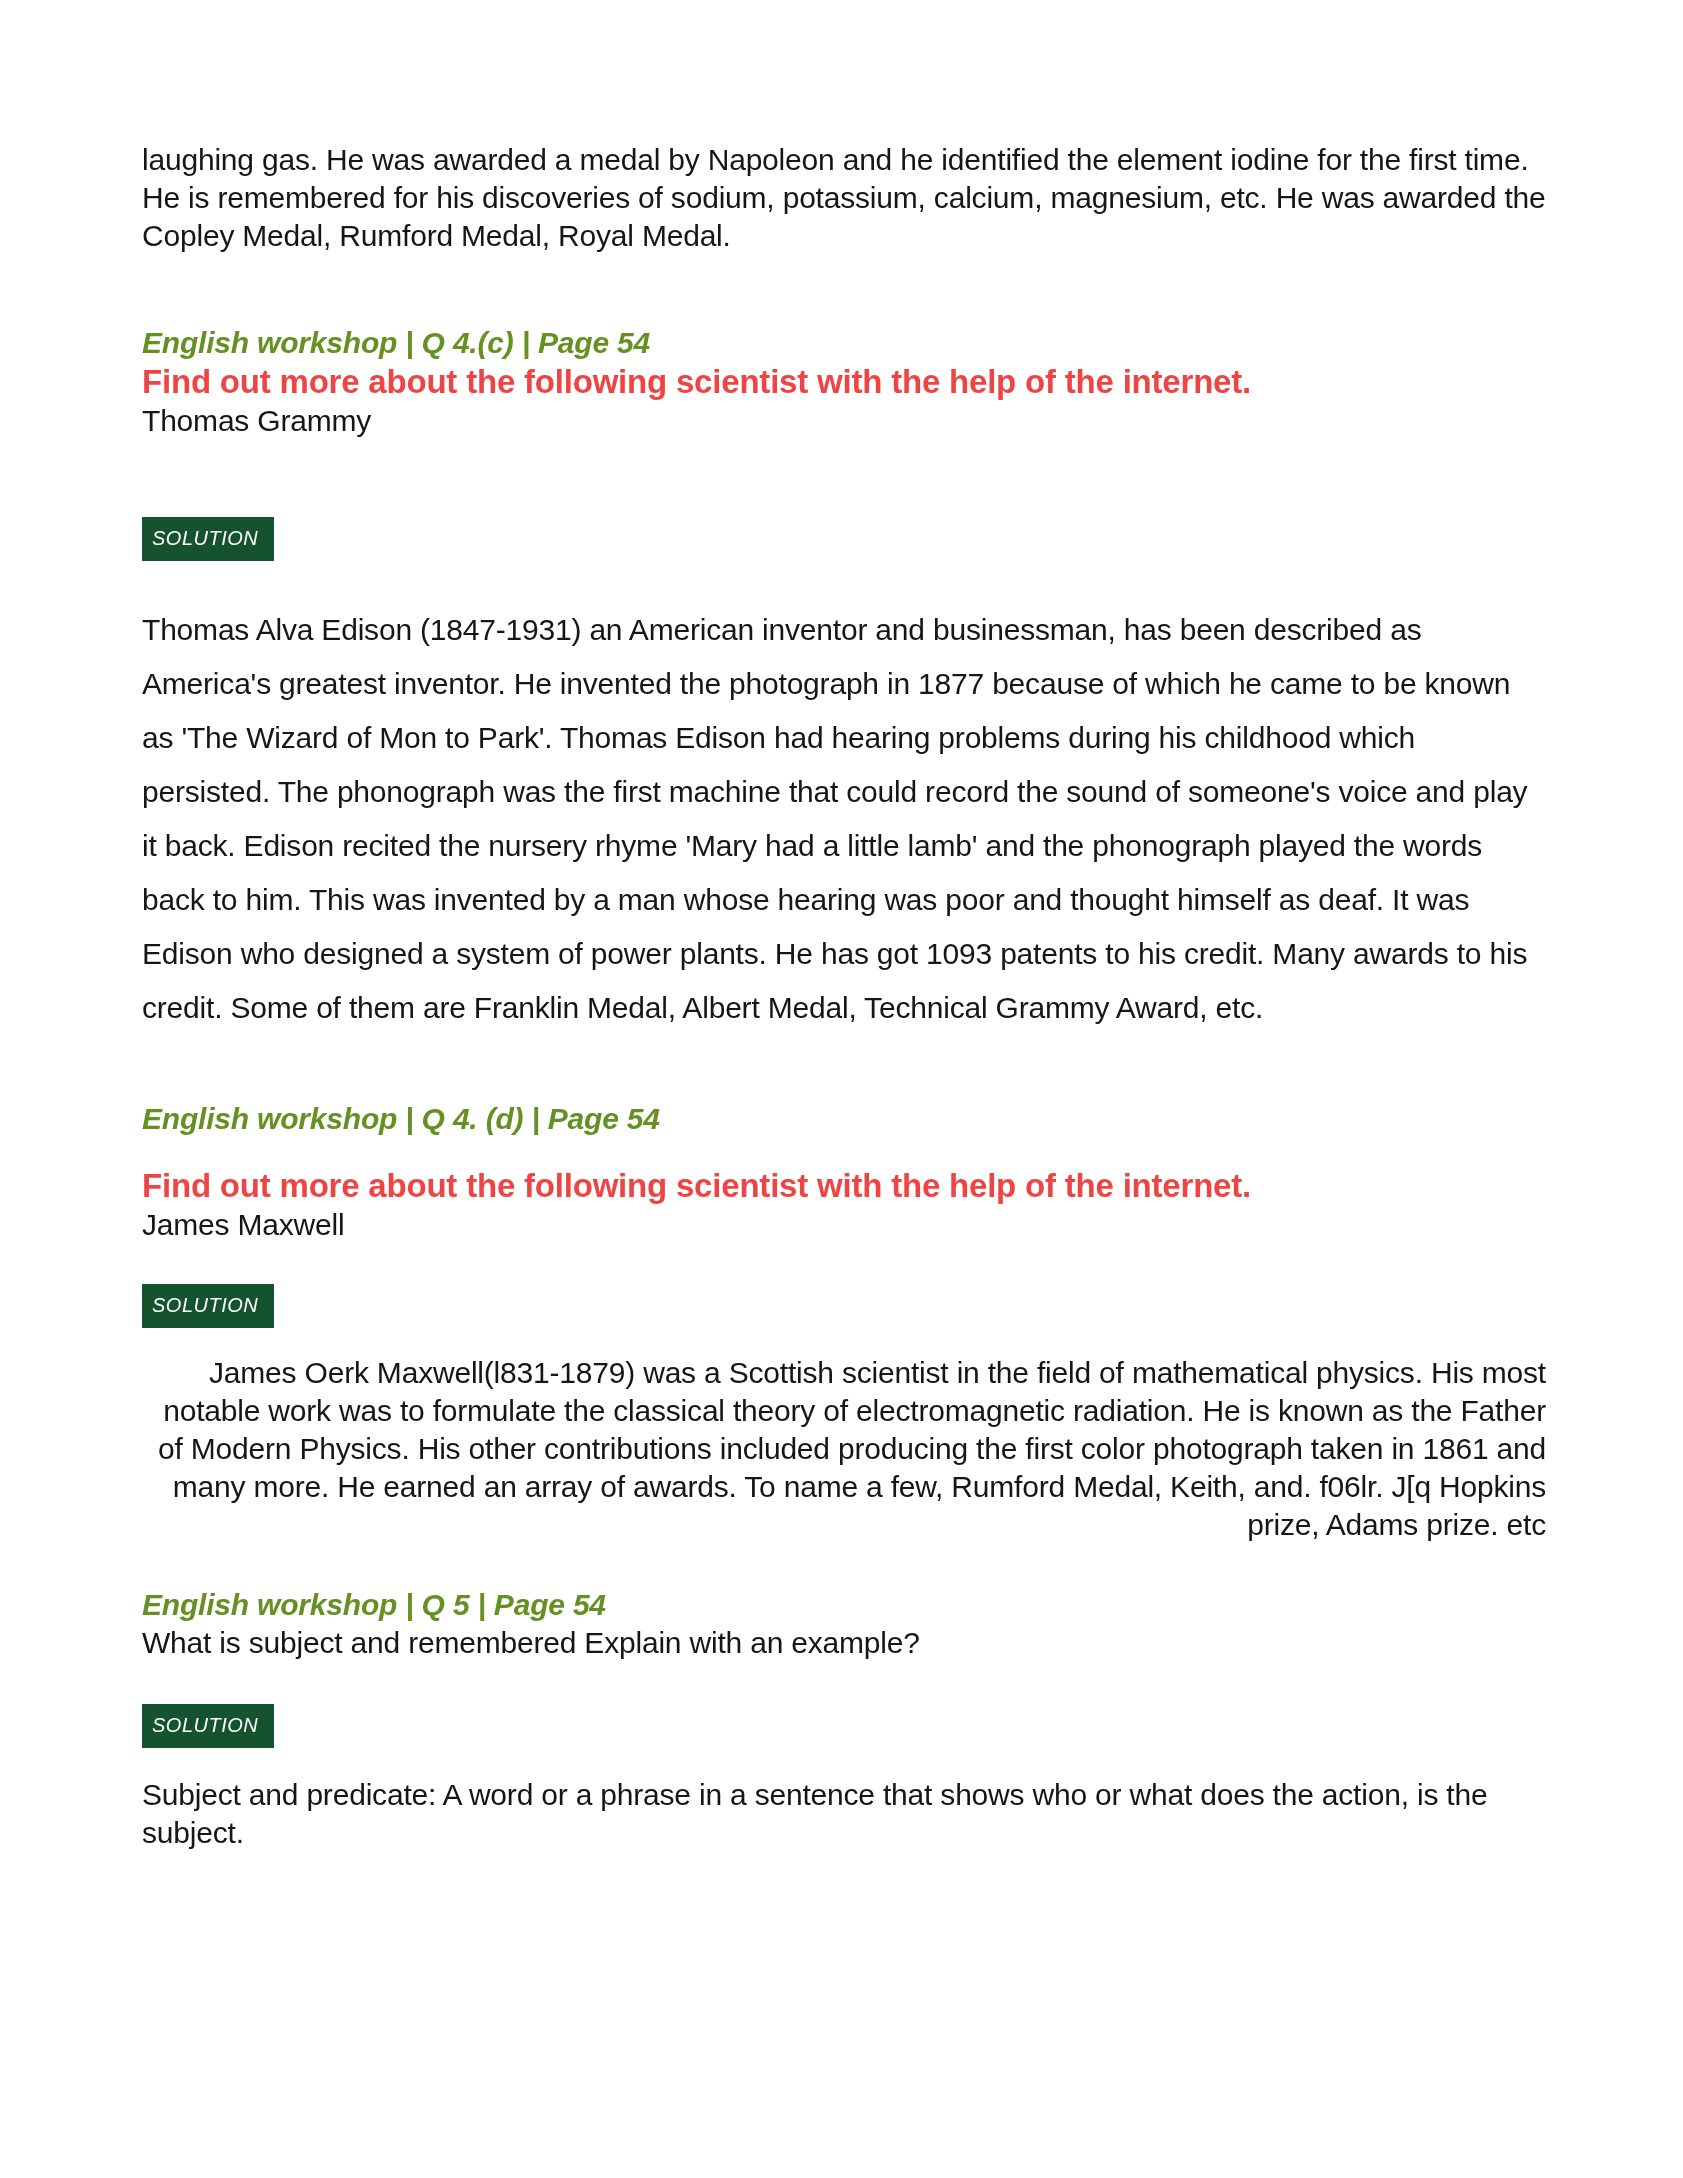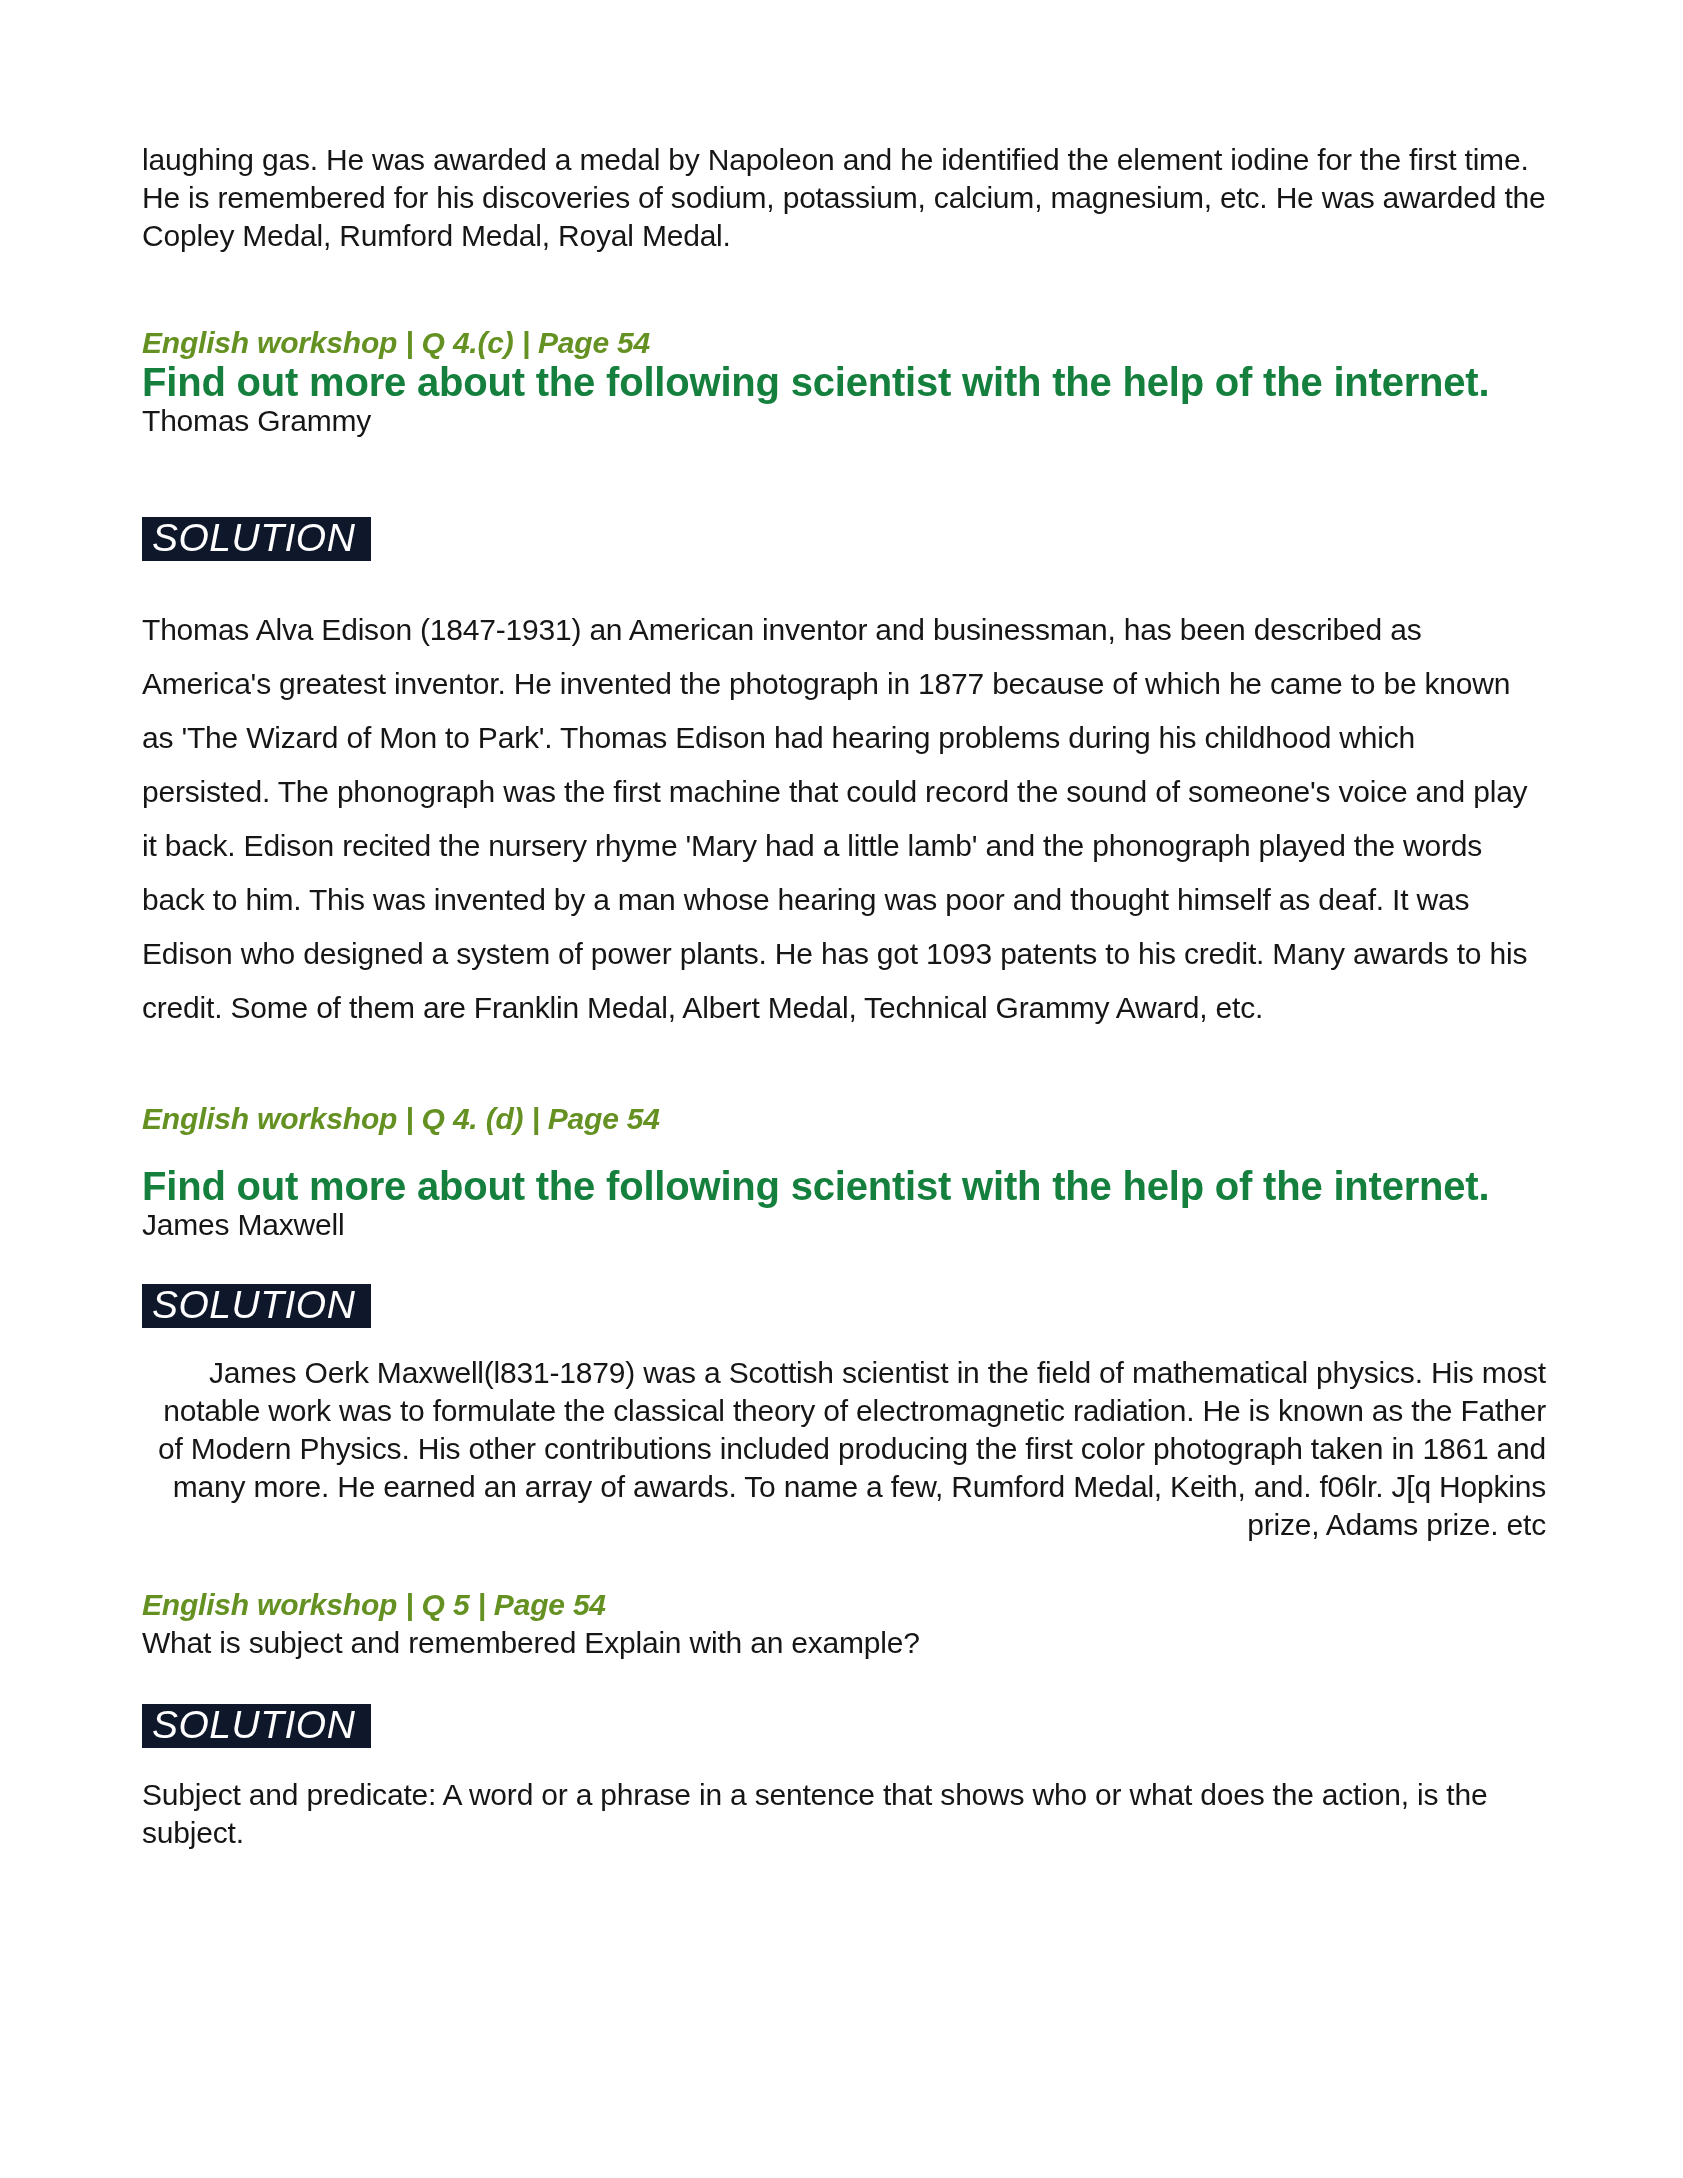--- a/index.html
+++ b/index.html
@@ -32,39 +32,39 @@
     margin: 0;
     font-size: 30px;
     line-height: 38px;
     font-weight: bold;
     color: #649122;
     letter-spacing: -0.2px;
     font-style: italic;
   }
   .q-bold {
     margin: 0;
-    font-size: 40px;
+    font-size: 33px;
     line-height: 40px;
     font-weight: bold;
-    color: #15803d;
+    color: #ef4444;
     letter-spacing: -0.2px;
   }
   .q-plain {
     margin: 0;
     font-size: 30px;
     line-height: 38px;
     color: #161616;
     letter-spacing: -0.2px;
   }
   .solution-badge {
     display: inline-block;
-    background: #0f172a;
+    background: #14532d;
     color: #ffffff;
     font-style: italic;
-    font-size: 39px;
+    font-size: 20px;
     line-height: 36px;
     padding: 3px 16px 5px 10px;
     letter-spacing: 0.5px;
   }
   .answer {
     margin: 0;
     font-size: 30px;
     line-height: 38px;
     letter-spacing: -0.2px;
     color: #161616;

